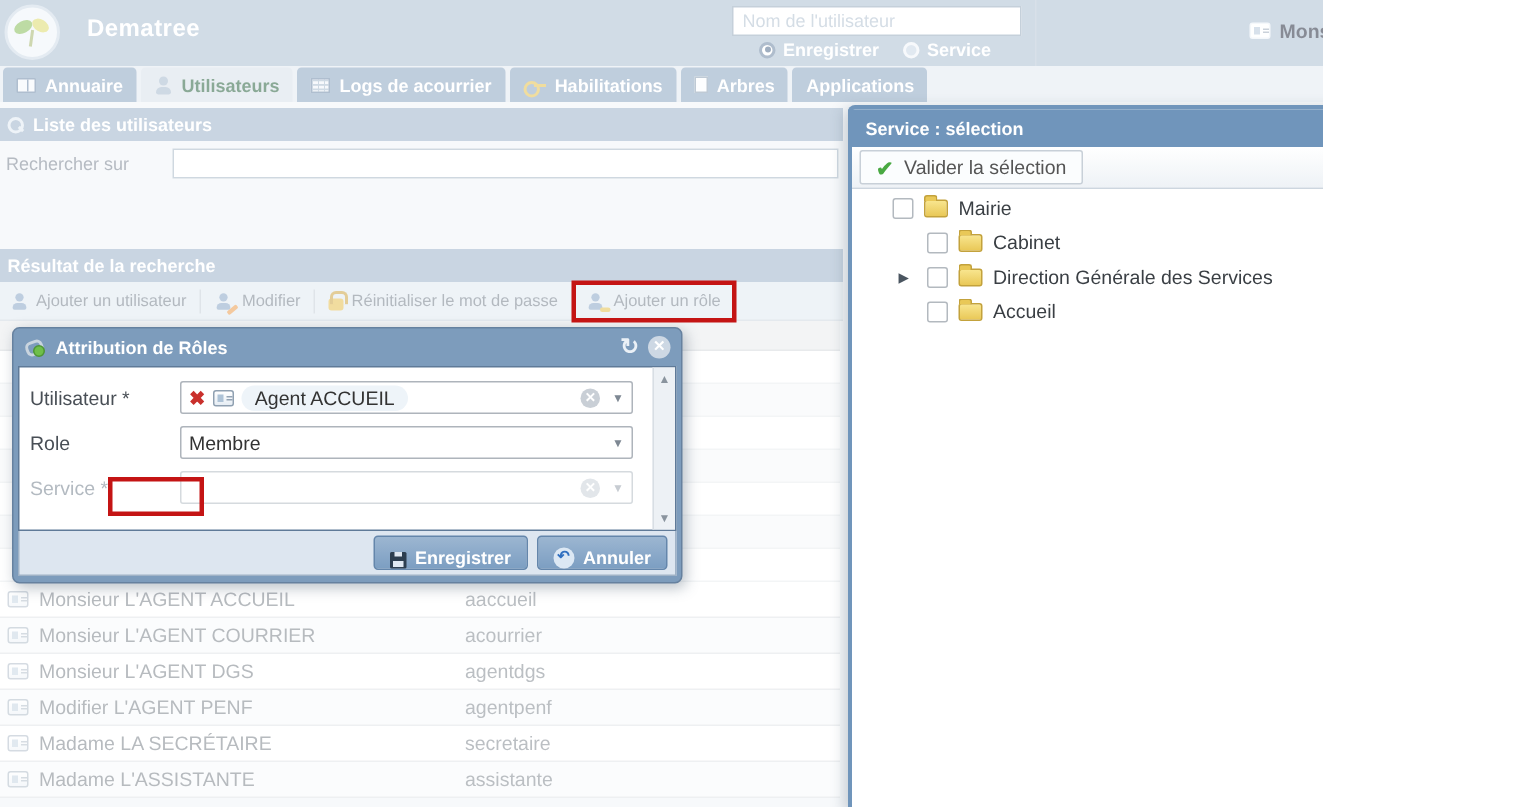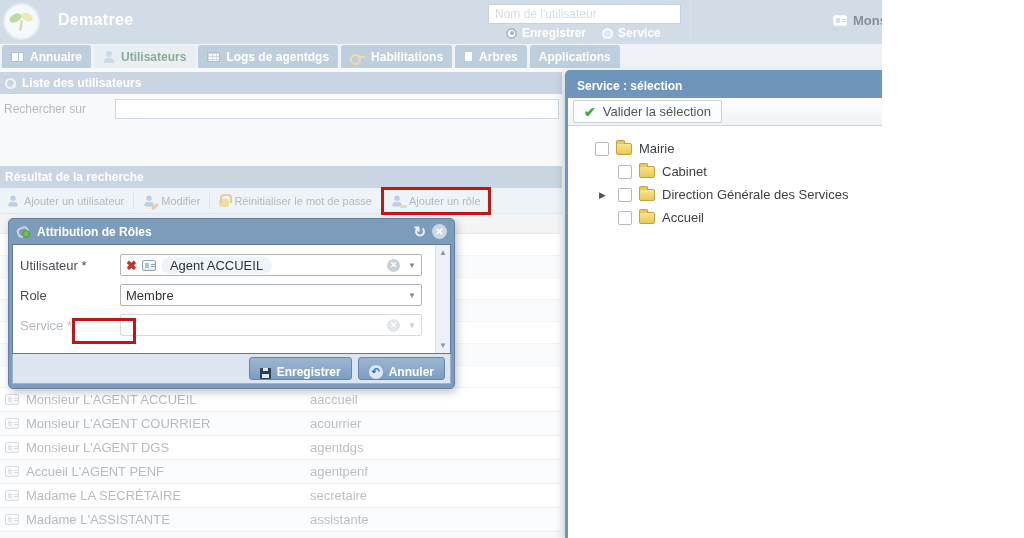--- a/index.html
+++ b/index.html
@@ -110,21 +110,21 @@
   .floppy::after{content:"";position:absolute;left:2px;bottom:1px;width:7px;height:4px;background:#dfe8f2}
   .undo{width:14px;height:14px;border-radius:50%;background:#dce8f4;color:#2f6fc0;font-size:10px;font-weight:bold;display:flex;align-items:center;justify-content:center;line-height:1;flex:0 0 auto}
 
   
   .service-dialog{position:absolute;left:565px;top:70px;width:462px;height:470px;z-index:20;background:#fff;border:3px solid #7095bb;border-bottom:none;border-radius:5px 5px 0 0;box-shadow:-2px 2px 9px rgba(60,80,100,.25)}
   .sd-title{height:25px;background:#7095bb;display:flex;align-items:center;color:#fff;font-weight:bold;font-size:12px;padding:0 8px 0 9px}
   .sd-title .circle-x{margin-left:auto}
   .sd-toolbar{height:28px;background:linear-gradient(#ffffff,#eef2f6);border-bottom:1px solid #cdd6df;display:flex;align-items:center;padding-left:5px}
   .sd-btn{display:flex;align-items:center;gap:7px;height:23px;padding:0 10px;border:1px solid #c8d0d8;border-radius:2px;background:#fbfdfe;color:#555;font-size:13px;cursor:pointer}
   .check{color:#49a942;font-weight:bold;font-size:14px;line-height:1}
-  .tree{padding-top:11px}
+  .tree{padding-top:1px}
   .tree-item{height:23px;display:flex;align-items:center}
   .lvl0{padding-left:27px}
   .lvl1{padding-left:28px}
   .arrow-slot{width:13px;margin-right:9px;font-size:9px;color:#4a5560;text-align:center}
   .cb{width:14px;height:14px;border:1px solid #b3b9bf;border-radius:2px;background:#fff;flex:0 0 auto}
   .folder{width:16px;height:12px;margin-left:7px;background:linear-gradient(#f8e58e,#e9c857);border:1px solid #c3a23c;border-radius:2px;position:relative;flex:0 0 auto}
   .folder::before{content:"";position:absolute;top:-4px;left:-1px;width:7px;height:3px;background:#e9c857;border:1px solid #c3a23c;border-bottom:none;border-radius:2px 2px 0 0}
   .tree-label{margin-left:7px;font-size:13px;color:#3a3f44}
 
   
@@ -171,21 +171,21 @@
       <div class="tab">
         <span class="ic-book"></span>
         <span>Annuaire</span>
       </div>
       <div class="tab active">
         <span class="ic-person" style="color:#9db2c8"></span>
         <span>Utilisateurs</span>
       </div>
       <div class="tab">
         <span class="ic-grid"></span>
-        <span>Logs de agentdgs</span>
+        <span>Logs de acourrier</span>
       </div>
       <div class="tab">
         <span class="ic-key"></span>
         <span>Habilitations</span>
       </div>
       <div class="tab">
         <span class="ic-paper"></span>
         <span>Arbres</span>
       </div>
       <div class="tab">
@@ -256,21 +256,21 @@
         <span>Monsieur L'AGENT COURRIER</span>
         <span class="glogin">acourrier</span>
       </div>
       <div class="grow">
         <span class="idcard"></span>
         <span>Monsieur L'AGENT DGS</span>
         <span class="glogin">agentdgs</span>
       </div>
       <div class="grow">
         <span class="idcard"></span>
-        <span>Accueil L'AGENT PENF</span>
+        <span>Modifier L'AGENT PENF</span>
         <span class="glogin">agentpenf</span>
       </div>
       <div class="grow">
         <span class="idcard"></span>
         <span>Madame LA SECRÉTAIRE</span>
         <span class="glogin">secretaire</span>
       </div>
       <div class="grow">
         <span class="idcard"></span>
         <span>Madame L'ASSISTANTE</span>

